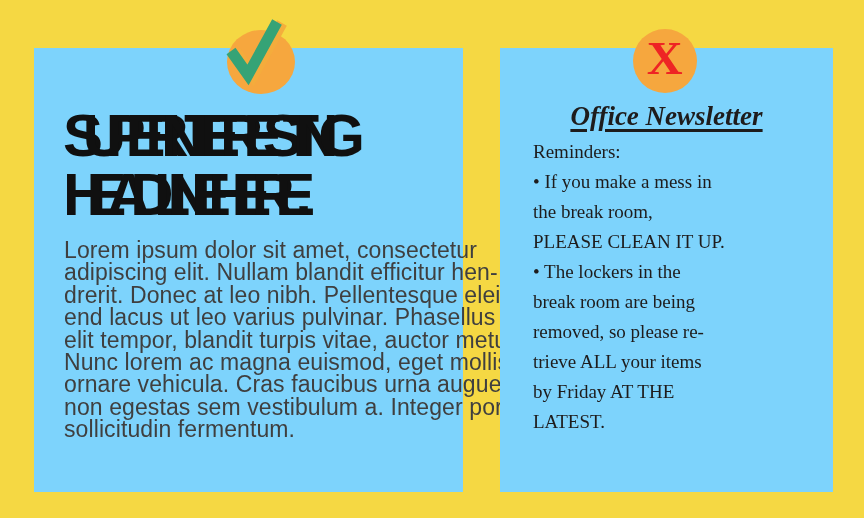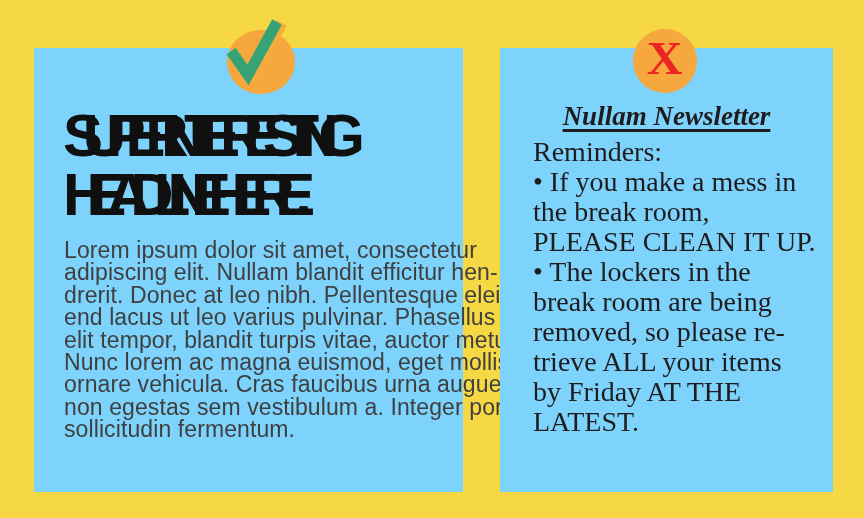--- a/index.html
+++ b/index.html
@@ -89,21 +89,21 @@
     font-size: 27px;
     color: #1E1C1C;
     text-decoration: underline;
     text-decoration-thickness: 2.5px;
     text-underline-offset: 4px;
   }
   #right-body {
     position: absolute;
     left: 33px; top: 89px;
     font-family: "Liberation Serif", serif;
-    font-size: 28px;
+    font-size: 19px;
     line-height: 30px;
     color: #1E1C1C;
     white-space: pre;
   }
 </style>
 </head>
 <body>
 
 <div id="canvas">
 
@@ -117,21 +117,21 @@
 drerit. Donec at leo nibh. Pellentesque eleif-
 end lacus ut leo varius pulvinar. Phasellus eu
 elit tempor, blandit turpis vitae, auctor metus.
 Nunc lorem ac magna euismod, eget mollis
 ornare vehicula. Cras faucibus urna augue,
 non egestas sem vestibulum a. Integer porta
 sollicitudin fermentum.</div>
   </div>
 
   <div class="card" id="right-card">
-    <div id="right-title">Nullam Newsletter</div>
+    <div id="right-title">Office Newsletter</div>
     <div id="right-body">Reminders:
 • If you make a mess in
 the break room,
 PLEASE CLEAN IT UP.
 • The lockers in the
 break room are being
 removed, so please re-
 trieve ALL your items
 by Friday AT THE
 LATEST.</div>

